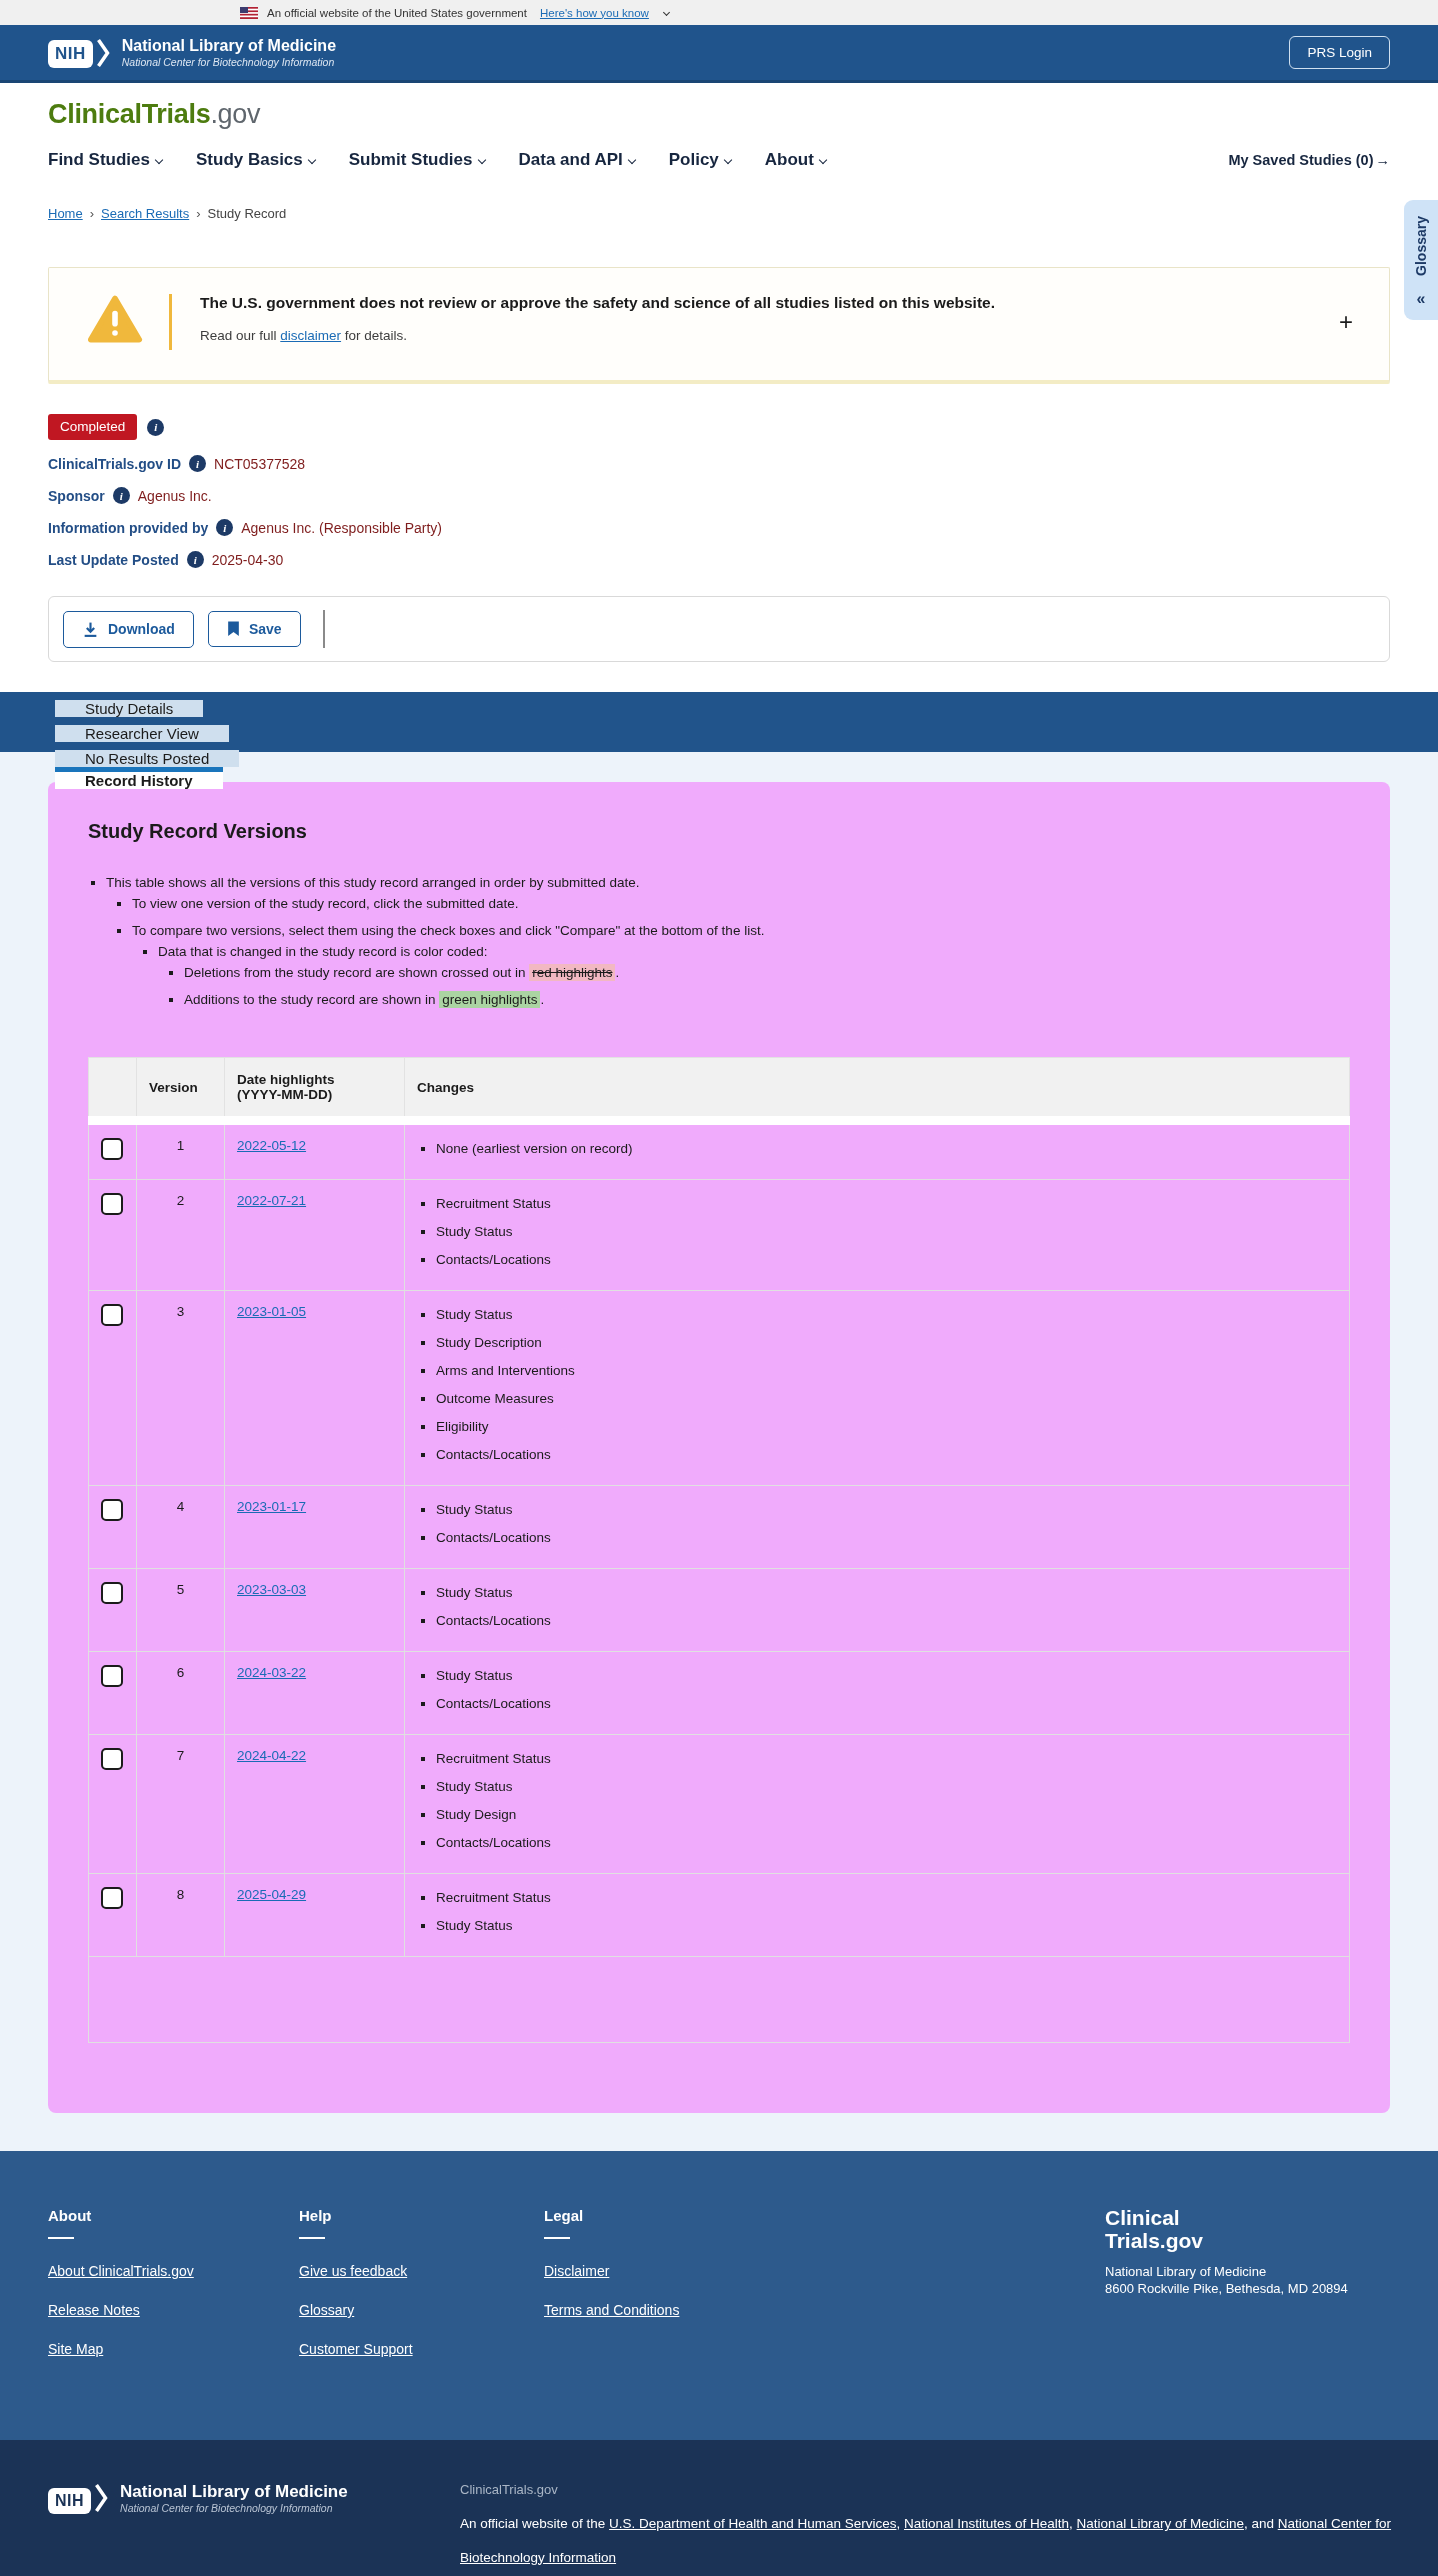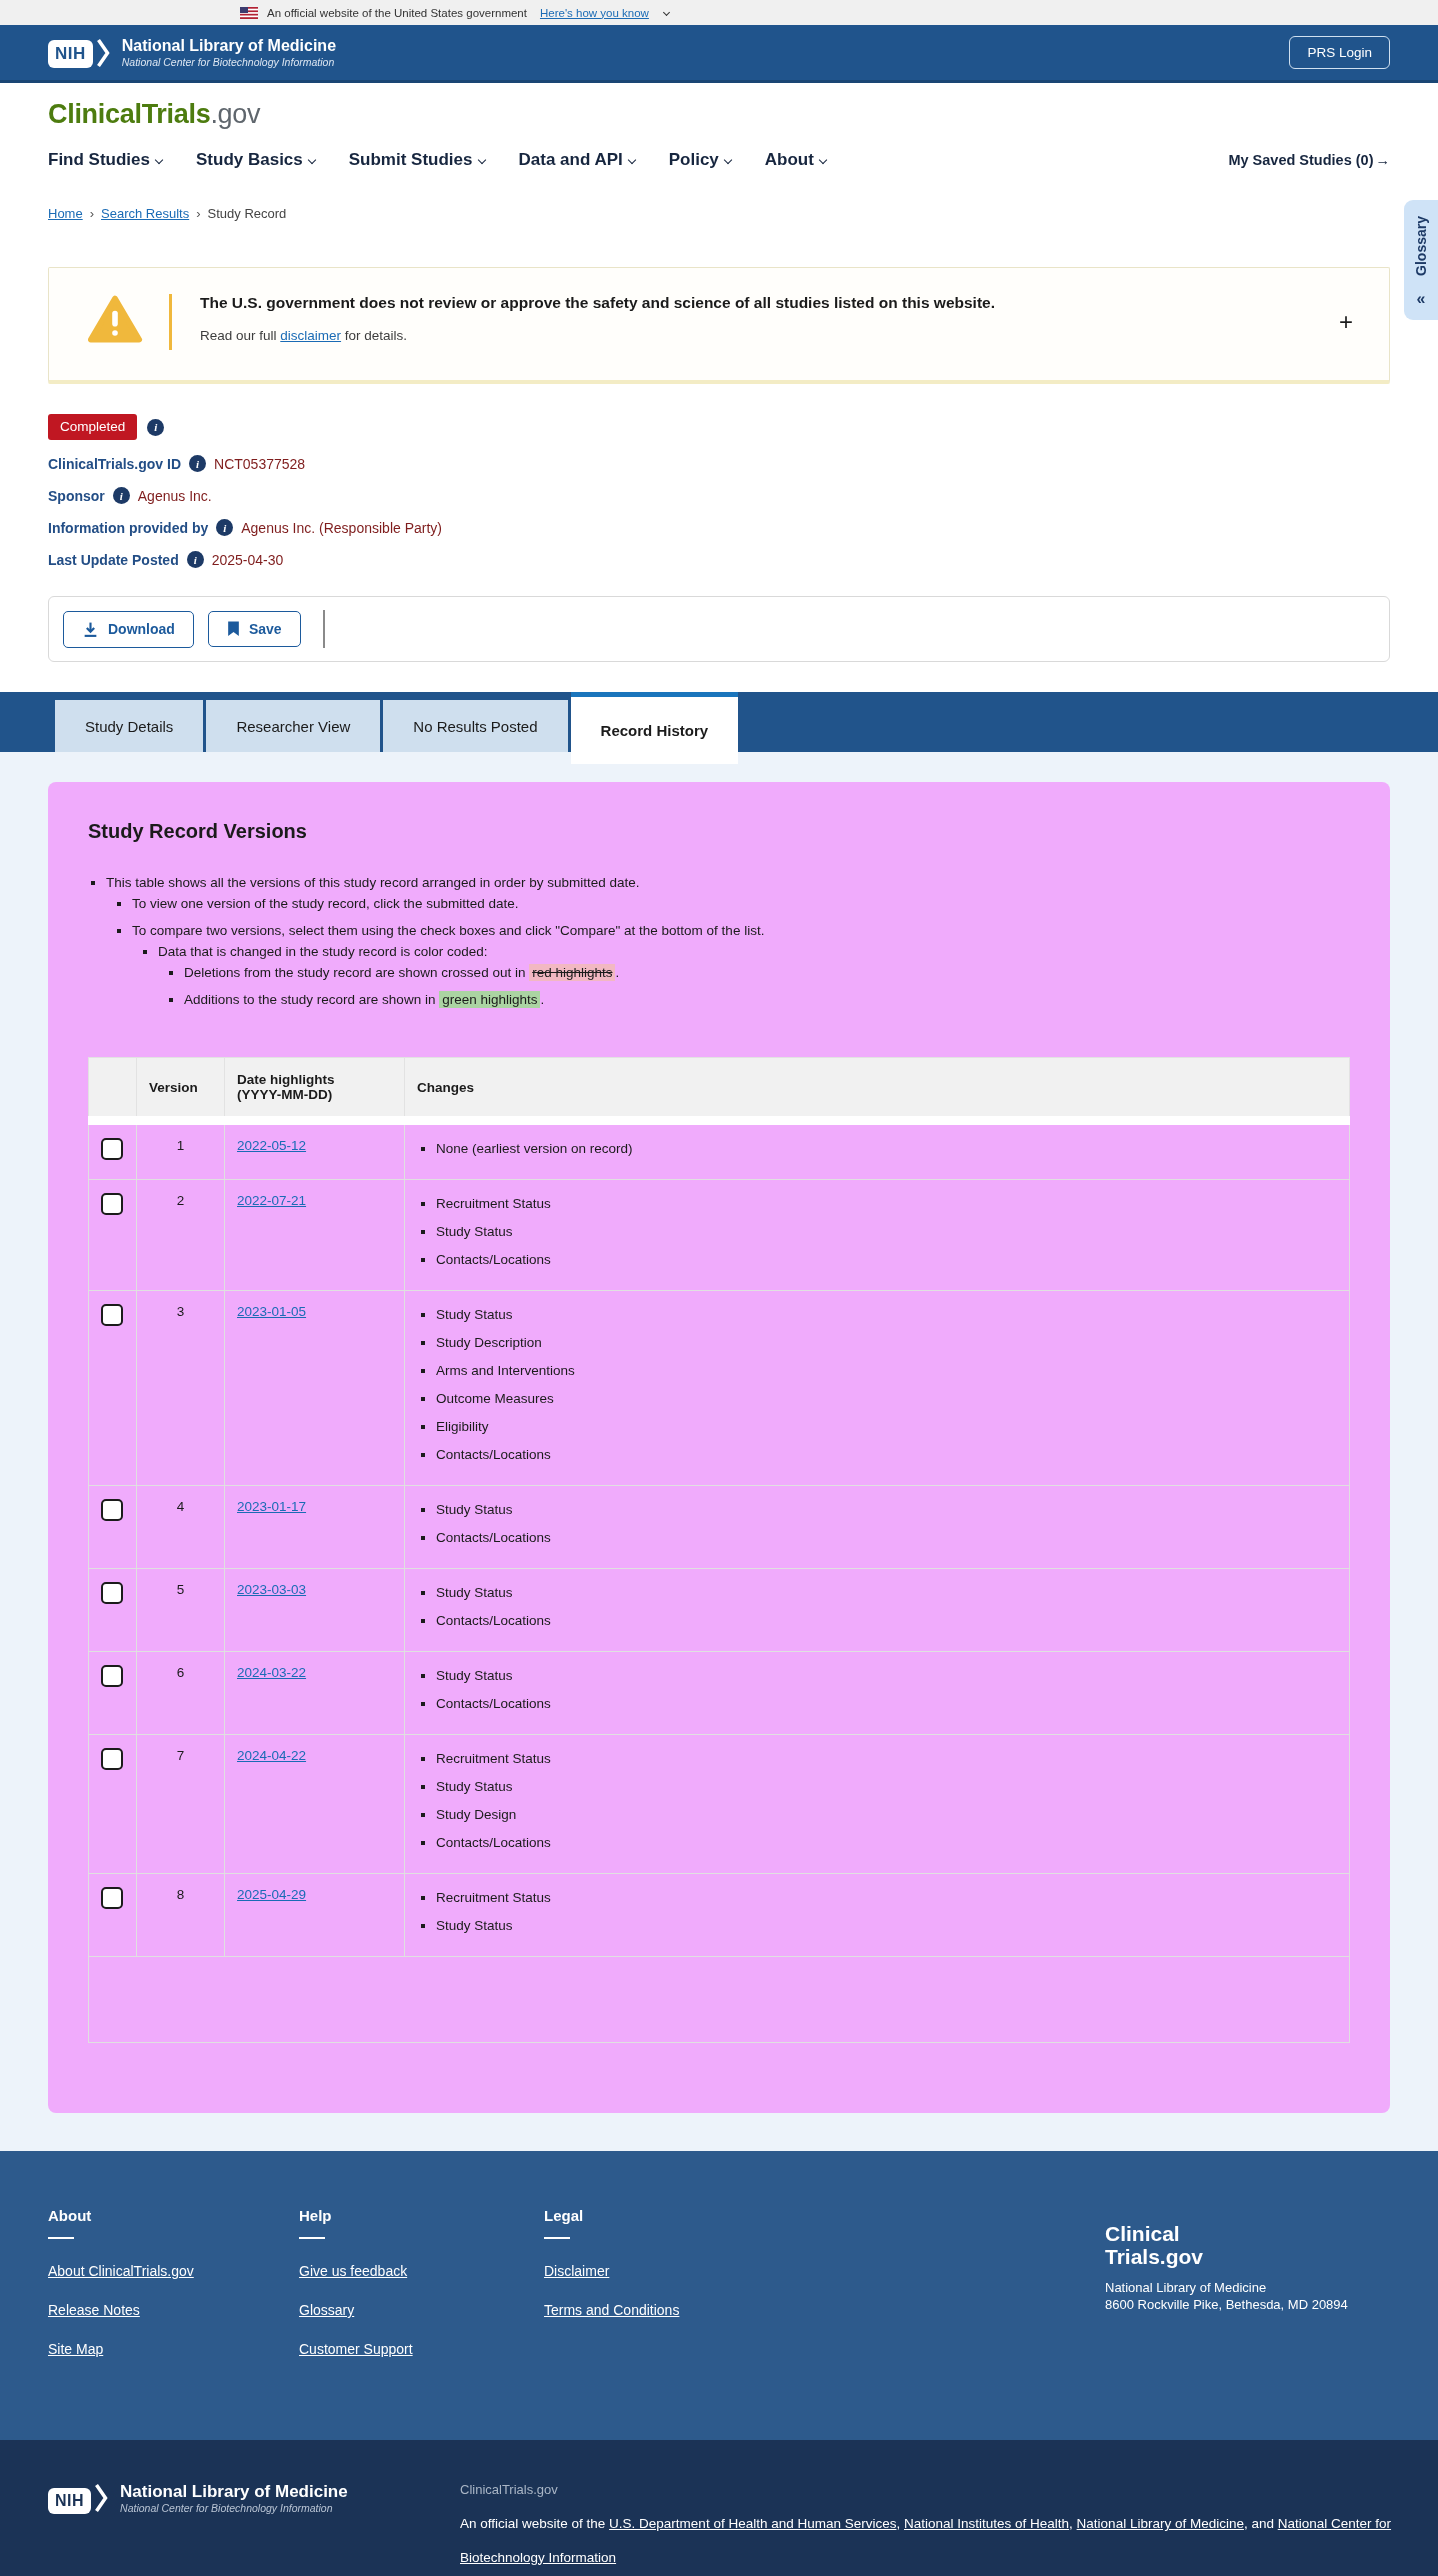--- a/index.html
+++ b/index.html
@@ -129,21 +129,21 @@
     border:1.5px solid #1c5a9c; color:#1c5a9c; background:#fff;
     font-weight:bold; font-size:14px; font-family:inherit;
     padding:9px 18px; border-radius:5px; cursor:pointer;
   }
   .action-divider { width:2px; height:38px; background:#8a8a8a; margin-left:8px; }
 
   
   .tab-band {
     margin-top:30px; background:#21548b; height:60px;
     display:flex; align-items:flex-start; padding-left:55px;
-    position:relative; z-index:2;
+    position:relative; z-index:2;flex-direction:column;
   }
   .tab {
     margin-right:3px; padding:0 30px; font-size:15px; color:#1b1b1b;
     background:#cfdfee; display:flex; align-items:center; cursor:pointer;
     border:none; font-family:inherit;
   }
   .tab.inactive { margin-top:8px; height:52px; }
   .tab.active {
     background:#fff; border-top:5px solid #1a75bc; height:72px;
     font-weight:bold;
@@ -181,21 +181,21 @@
   .changes-list li { list-style:square; padding:3px 0 10px; }
   .versions-table tfoot td { height:86px; }
 
   
   .footer-main { background:#2d5a8c; color:#fff; padding:56px 48px 60px; display:flex; }
   .f-col1 { width:251px; } .f-col2 { width:245px; } .f-col3 { width:300px; }
   .f-heading { font-size:15px; font-weight:bold; }
   .f-bar { width:26px; height:2px; background:#fff; margin:13px 0 24px; }
   .footer-main a { display:block; color:#fff; text-decoration:underline; font-size:14px; margin-bottom:23px; }
   .f-logo-col { margin-left:auto; width:285px; }
-  .f-logo { font-size:21px; font-weight:bold; line-height:1.08;margin-top:16px; }
+  .f-logo { font-size:21px; font-weight:bold; line-height:1.08; }
   .f-org { margin-top:12px; font-size:13px; }
   .f-address { font-size:13px; line-height:1.5; width:270px; }
 
   
   .footer-navy { background:#1b3356; color:#fff; padding:42px 48px 22px; }
   .fn-row1 { display:flex; }
   .fn-left { width:412px; flex:0 0 auto; }
   .fn-right { flex:1; }
   .fn-site { font-size:13px; color:#aab6c6; }
   .fn-para { margin-top:10px; font-size:13.5px; line-height:2.5; width:959px; }

